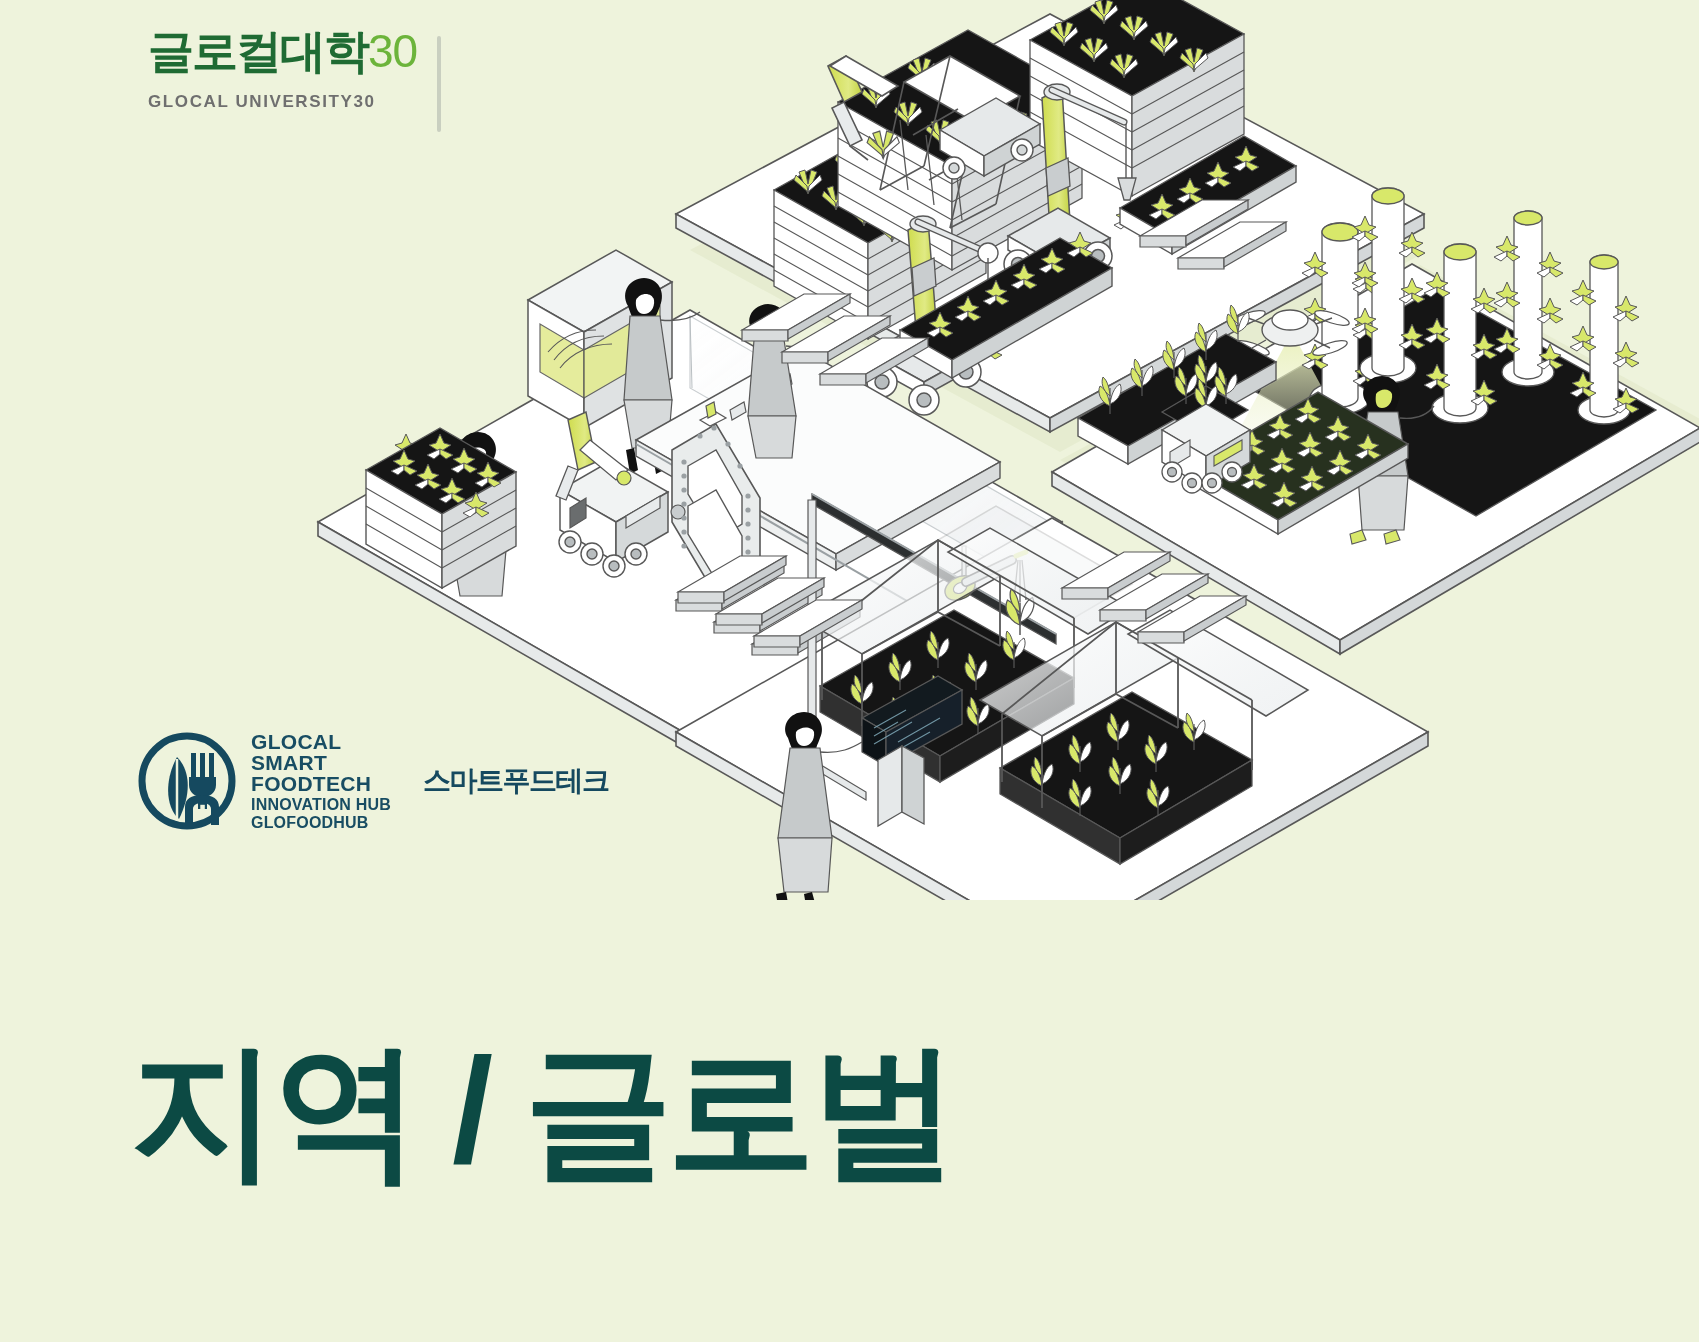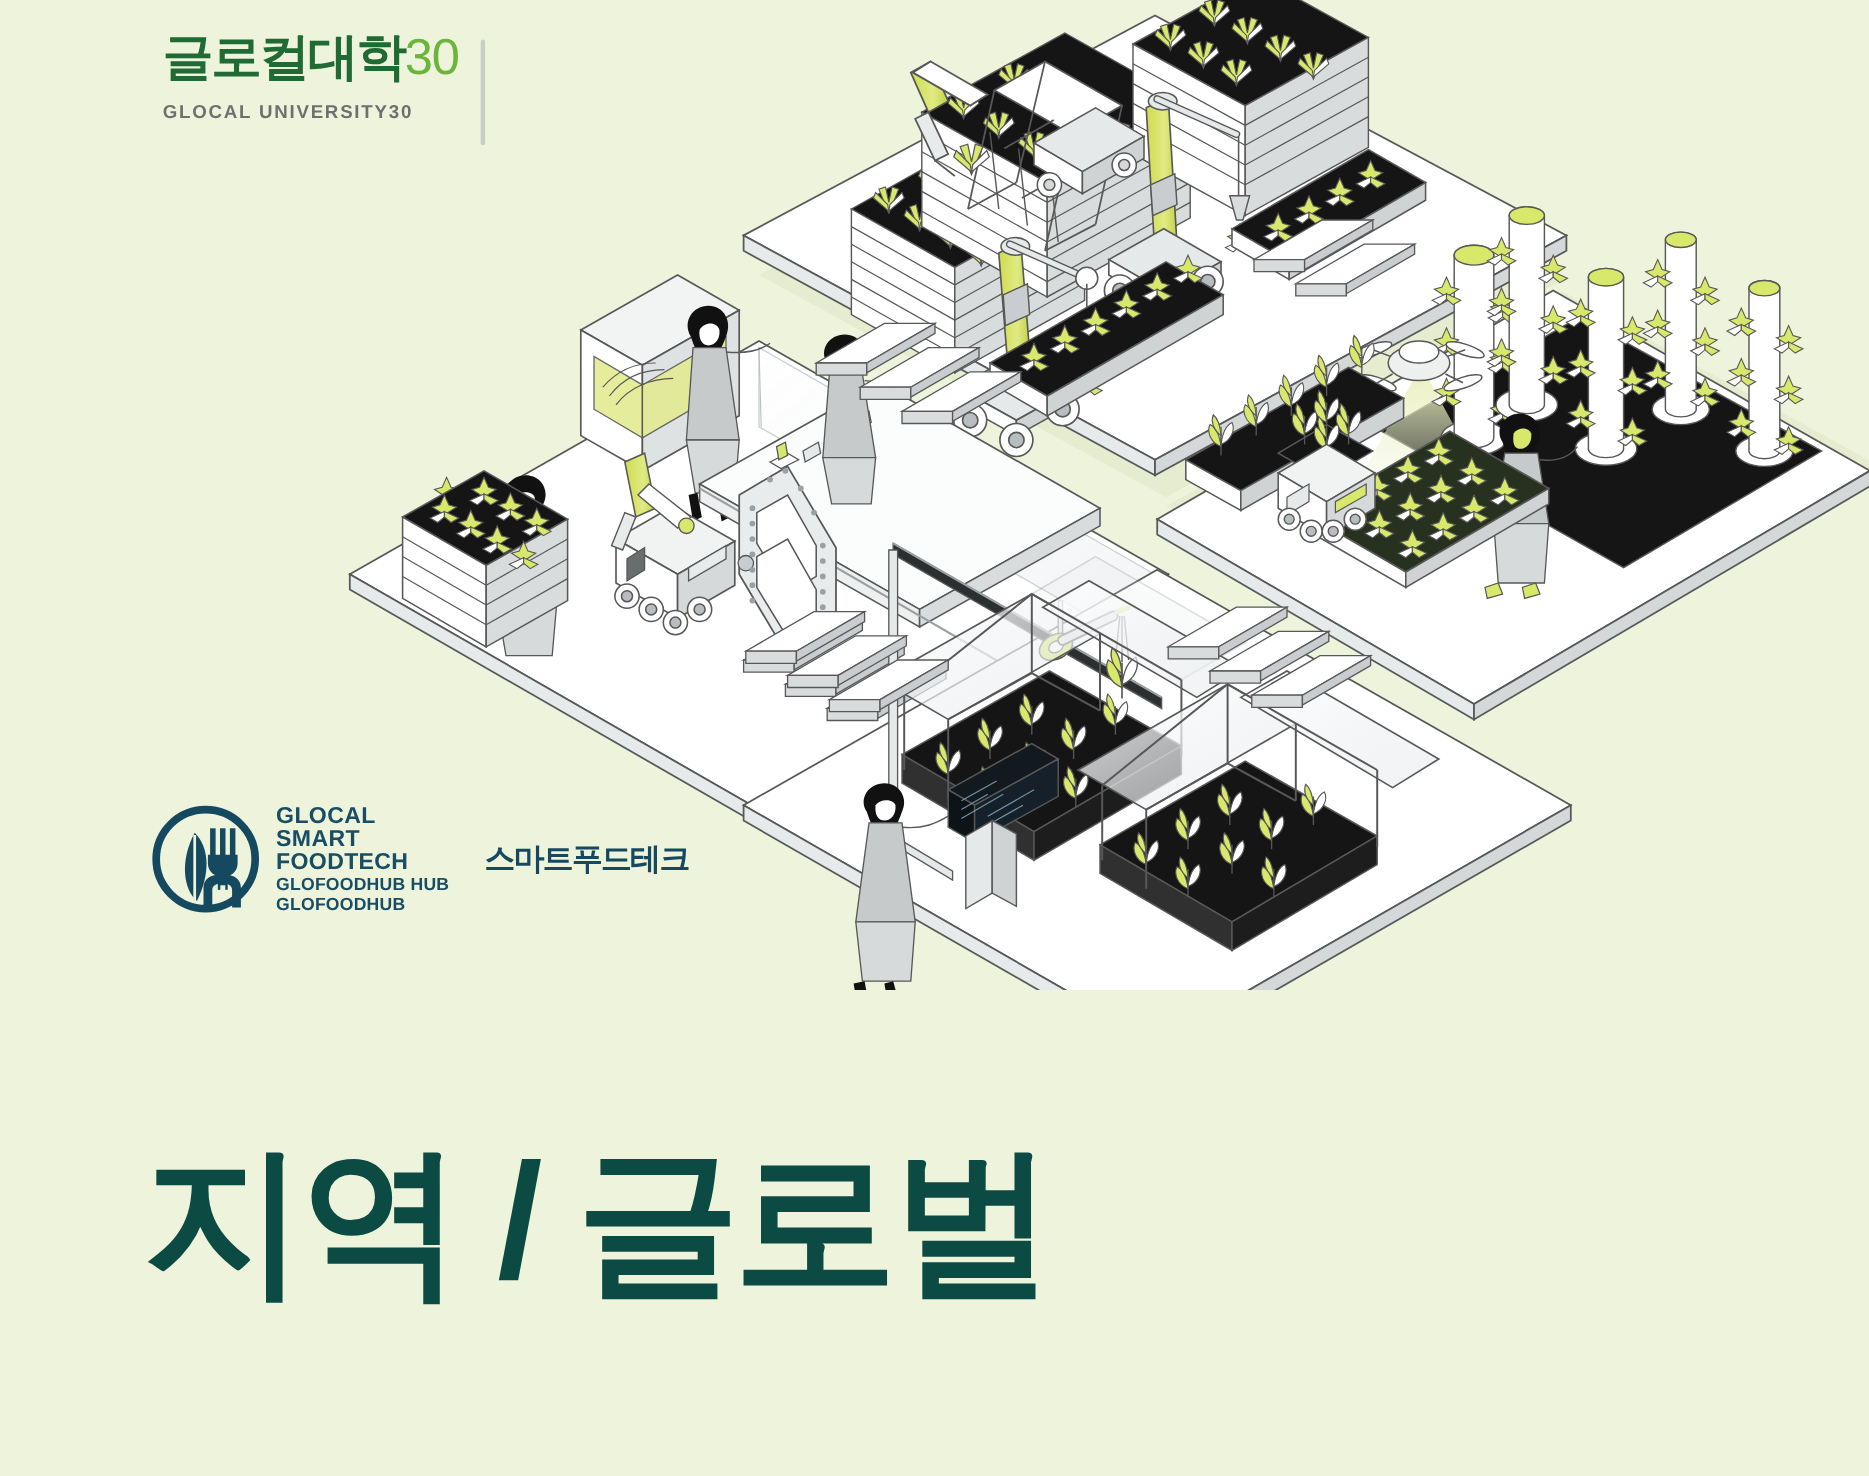--- a/index.html
+++ b/index.html
@@ -714,21 +714,21 @@
         <rect x="65" y="66" width="9" height="16" fill="#15495f"></rect>
         <path d="M52,80 C52,72 58,68 69,68 C80,68 86,72 86,80 L86,98 L78,98 L78,82 C78,78 74,76 69,76 C64,76 60,78 60,82 L60,98 L52,98 Z" fill="#15495f"></path>
         <rect x="63" y="82" width="13" height="4.5" fill="#eef3dc"></rect>
         <rect x="67.3" y="77.8" width="4.5" height="13" fill="#eef3dc"></rect>
       </svg>
     </span>
     <span class="ft-words">
       <div class="ft-big">GLOCAL</div>
       <div class="ft-big">SMART</div>
       <div class="ft-big">FOODTECH</div>
-      <div class="ft-small">GLOFOODHUB HUB</div>
+      <div class="ft-small">INNOVATION HUB</div>
       <div class="ft-small">GLOFOODHUB</div>
     </span>
     <span class="ft-ko">
       <div>스마트푸드테크</div>
     </span>
   </div>
 
   <div class="headline">
     <div>지역 / 글로벌</div>
     

